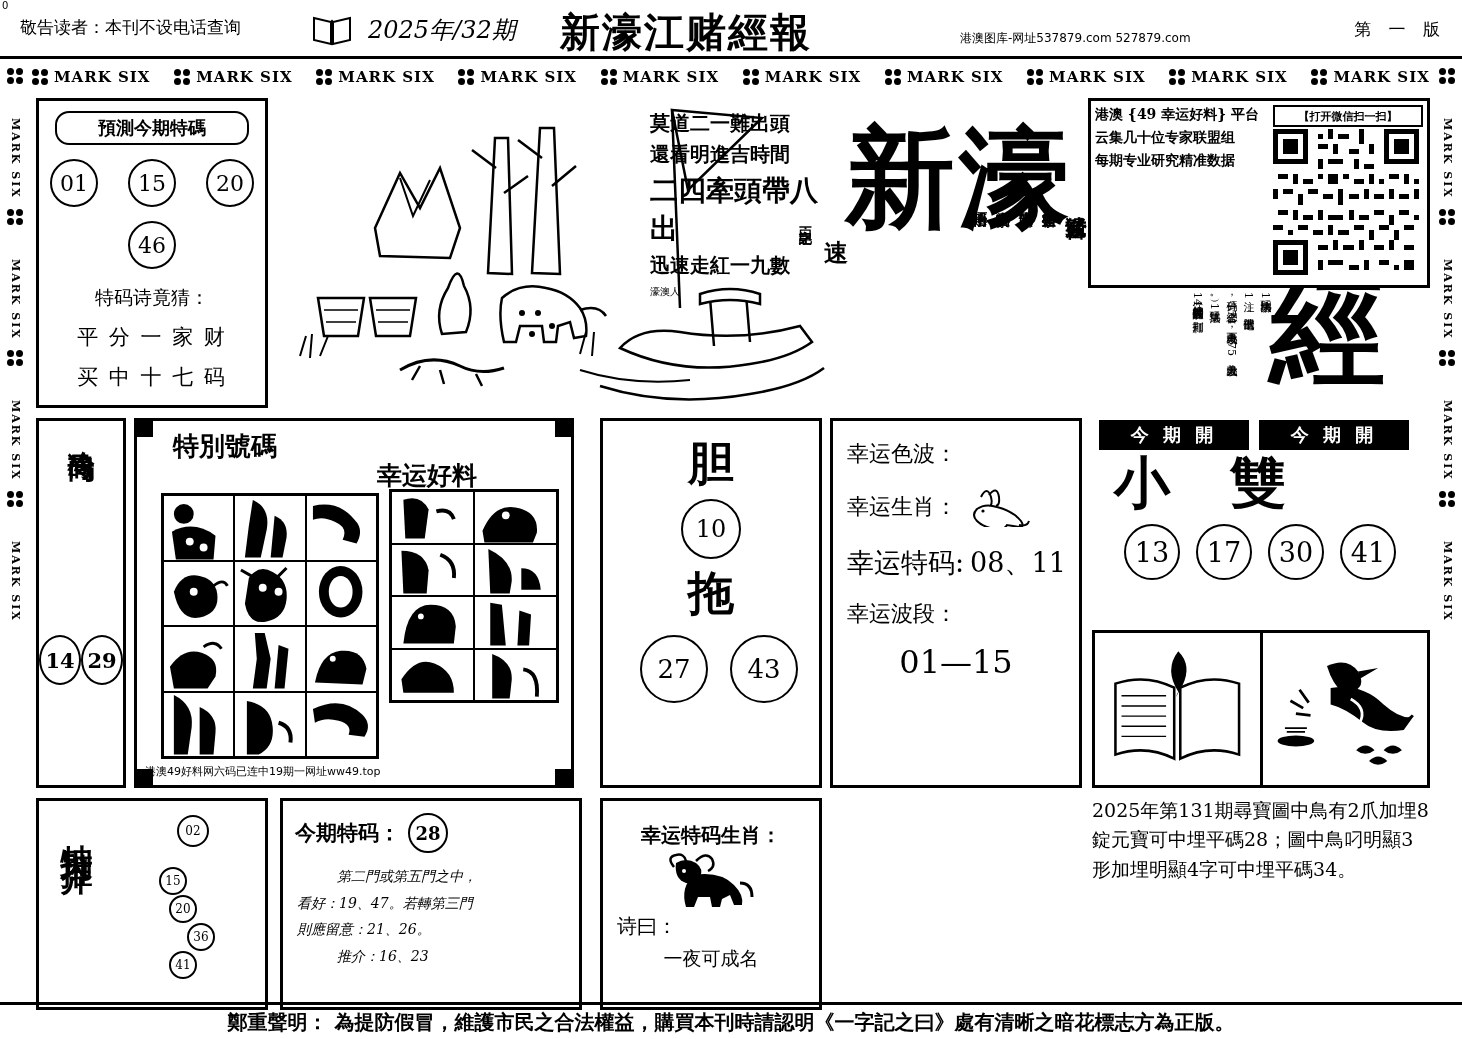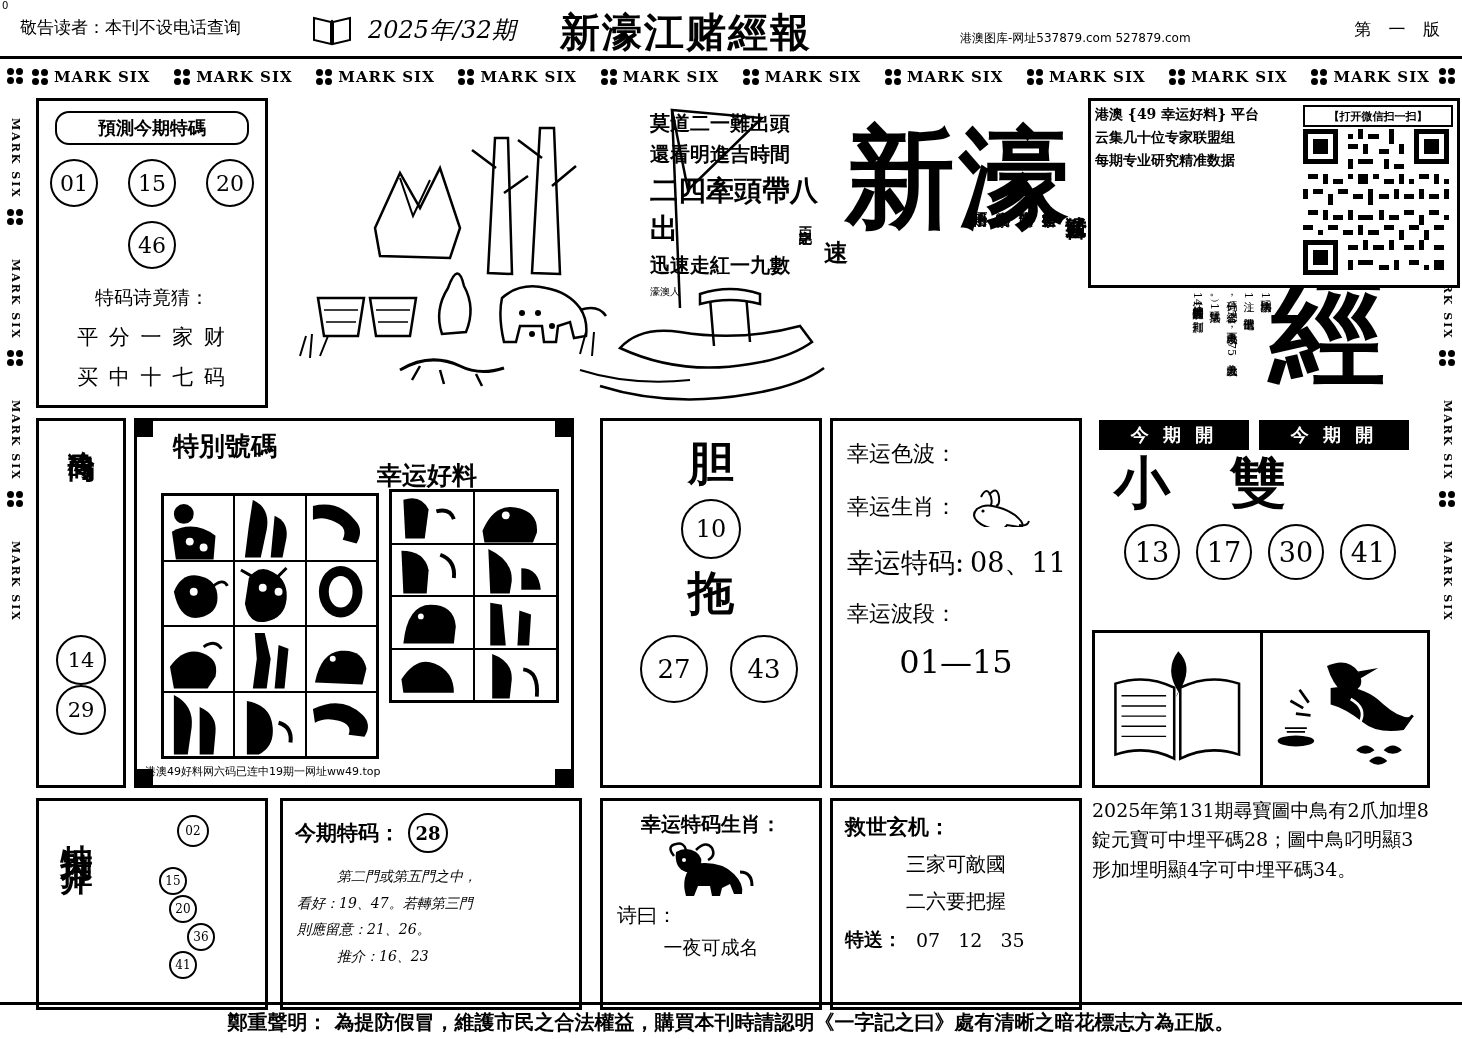--- a/index.html
+++ b/index.html
@@ -50,32 +50,32 @@
 
   
   #vpoem{position:absolute;left:840px;top:200px;width:250px;height:210px;display:flex;flex-direction:row-reverse;gap:4px;}
   #vpoem div{writing-mode:vertical-rl;font-size:15px;font-family:"DejaVu Serif",serif;}
 
   
   #brand{position:absolute;left:845px;top:105px;font-size:110px;font-weight:bold;font-family:"DejaVu Serif",serif;letter-spacing:4px;}
   #brand2{position:absolute;left:1270px;top:255px;font-size:115px;font-weight:bold;font-family:"DejaVu Serif",serif;}
 
   
-  #platform{left:1088px;top:98px;width:372px;height:190px;}
+  #platform{left:1088px;top:98px;width:342px;height:190px;}
   .plat-left{position:absolute;left:4px;top:4px;width:180px;}
   .plat-left p{margin:0 0 4px 0;font-size:14px;font-weight:bold;font-family:"DejaVu Serif",serif;line-height:1.35;}
   .plat-hint{font-size:13px;line-height:1.3;font-weight:bold;}
   .qr-wrap{position:absolute;right:4px;top:4px;width:150px;}
   .qr-cap{height:18px;border:2px solid #000;font-size:11px;display:flex;align-items:center;justify-content:center;font-weight:bold;}
   .qr{width:146px;height:146px;margin-top:2px;}
 
   
   #cold{left:36px;top:418px;width:90px;height:370px;}
   .cold-label{writing-mode:vertical-rl;margin:8px auto 0;font-size:27px;font-weight:bold;font-family:"DejaVu Serif",serif;letter-spacing:2px;height:200px;}
-  .cold-nums{display:flex;flex-direction:column;align-items:center;margin-top:6px;}
+  .cold-nums{display:flex;flex-direction:row;align-items:center;margin-top:6px;font-weight:bold;}
   .cold-nums .circ{width:46px;height:46px;font-size:21px;}
 
   
   #puzzle{left:134px;top:418px;width:440px;height:370px;}
   .pz-t1{position:absolute;left:36px;top:8px;font-size:26px;font-weight:bold;font-family:"DejaVu Serif",serif;}
   .pz-t2{position:absolute;left:240px;top:38px;font-size:25px;font-weight:bold;font-family:"DejaVu Serif",serif;}
   .grid{position:absolute;display:grid;border:2px solid #000;}
   #gridA{left:24px;top:72px;width:214px;height:262px;grid-template-columns:repeat(3,1fr);grid-template-rows:repeat(4,1fr);}
   #gridB{left:252px;top:68px;width:166px;height:210px;grid-template-columns:repeat(2,1fr);grid-template-rows:repeat(4,1fr);}
   .cell{border:1px solid #000;position:relative;overflow:hidden;}
@@ -116,21 +116,21 @@
   .sp-dots{position:absolute;right:20px;top:14px;width:120px;height:180px;}
   .sp-dots .circ{position:absolute;border-width:2px;font-size:12px;}
 
   #todaycode{left:280px;top:798px;width:302px;height:212px;}
   .tc-head{display:flex;align-items:center;gap:8px;margin:12px 0 0 12px;font-size:21px;font-weight:bold;font-family:"DejaVu Serif",serif;}
   .tc-head .circ{width:36px;height:36px;font-size:18px;}
   .tc-body{margin:10px 14px 0 14px;font-size:14px;line-height:1.9;font-family:"DejaVu Serif",serif;font-style:italic;}
   .tc-body .ind{margin-left:40px;}
 
   #luckyzodiac{left:600px;top:798px;width:222px;height:212px;}
-  .lz-t{text-align:center;font-size:20px;font-weight:bold;margin-top:10px;font-family:"DejaVu Serif",serif;}
+  .lz-t{text-align:center;font-size:20px;font-weight:bold;margin-top:21px;font-family:"DejaVu Serif",serif;}
   .lz-poem{margin:4px 0 0 14px;font-size:20px;font-family:"DejaVu Serif",serif;}
   .lz-line{text-align:center;font-size:19px;margin-top:6px;font-family:"DejaVu Serif",serif;}
 
   #savior{left:830px;top:798px;width:252px;height:212px;}
   .sv-t{font-size:21px;font-weight:bold;margin:12px 0 0 12px;font-family:"DejaVu Serif",serif;}
   .sv-l{text-align:center;font-size:20px;margin-top:10px;font-family:"DejaVu Serif",serif;}
   .sv-b{display:flex;align-items:center;gap:14px;margin:12px 0 0 12px;font-size:19px;font-family:"DejaVu Serif",serif;font-weight:bold;}
   .sv-b .nums{display:flex;gap:18px;font-weight:normal;}
 
   #note{position:absolute;left:1092px;top:796px;width:340px;height:214px;}
@@ -721,33 +721,20 @@
         <path d="M20 14 q10 -6 20 0 q8 6 4 14 q-4 8 -14 6 q-12 -4 -10 -20Z" fill="#000"></path>
         <path d="M38 26 q26 -4 40 10 q10 10 8 20 l-8 0 l-4 -10 l-8 4 l-2 8 h-8 l-2 -10 l-12 0 l-4 10 h-8 q-6 -20 8 -32Z" fill="#000"></path>
         <path d="M84 34 q12 0 12 14" fill="none" stroke="#000" stroke-width="3"></path>
         <circle cx="28" cy="22" r="2" fill="#fff"></circle>
       </svg>
     </div>
     <div class="lz-poem">诗曰：</div>
     <div class="lz-line">一夜可成名</div>
   </div>
 
-  <div class="box" id="savior">
-    <div class="sv-t">救世玄机：</div>
-    <div class="sv-l">三家可敵國</div>
-    <div class="sv-l">二六要把握</div>
-    <div class="sv-b">
-      <span>特送：</span>
-      <span class="nums">
-        <span>07</span>
-        <span>12</span>
-        <span>35</span>
-      </span>
-    </div>
-  </div>
 
   <div id="note">
     <div class="note-p">2025年第131期尋寶圖中鳥有2爪加埋8錠元寶可中埋平碼28；圖中鳥叼明顯3形加埋明顯4字可中埋平碼34。</div>
   </div>
 
   <div class="footer">
     <span>鄭重聲明： 為提防假冒，維護市民之合法權益，購買本刊時請認明《一字記之曰》處有清晰之暗花標志方為正版。</span>
   </div>
 
 </div>

